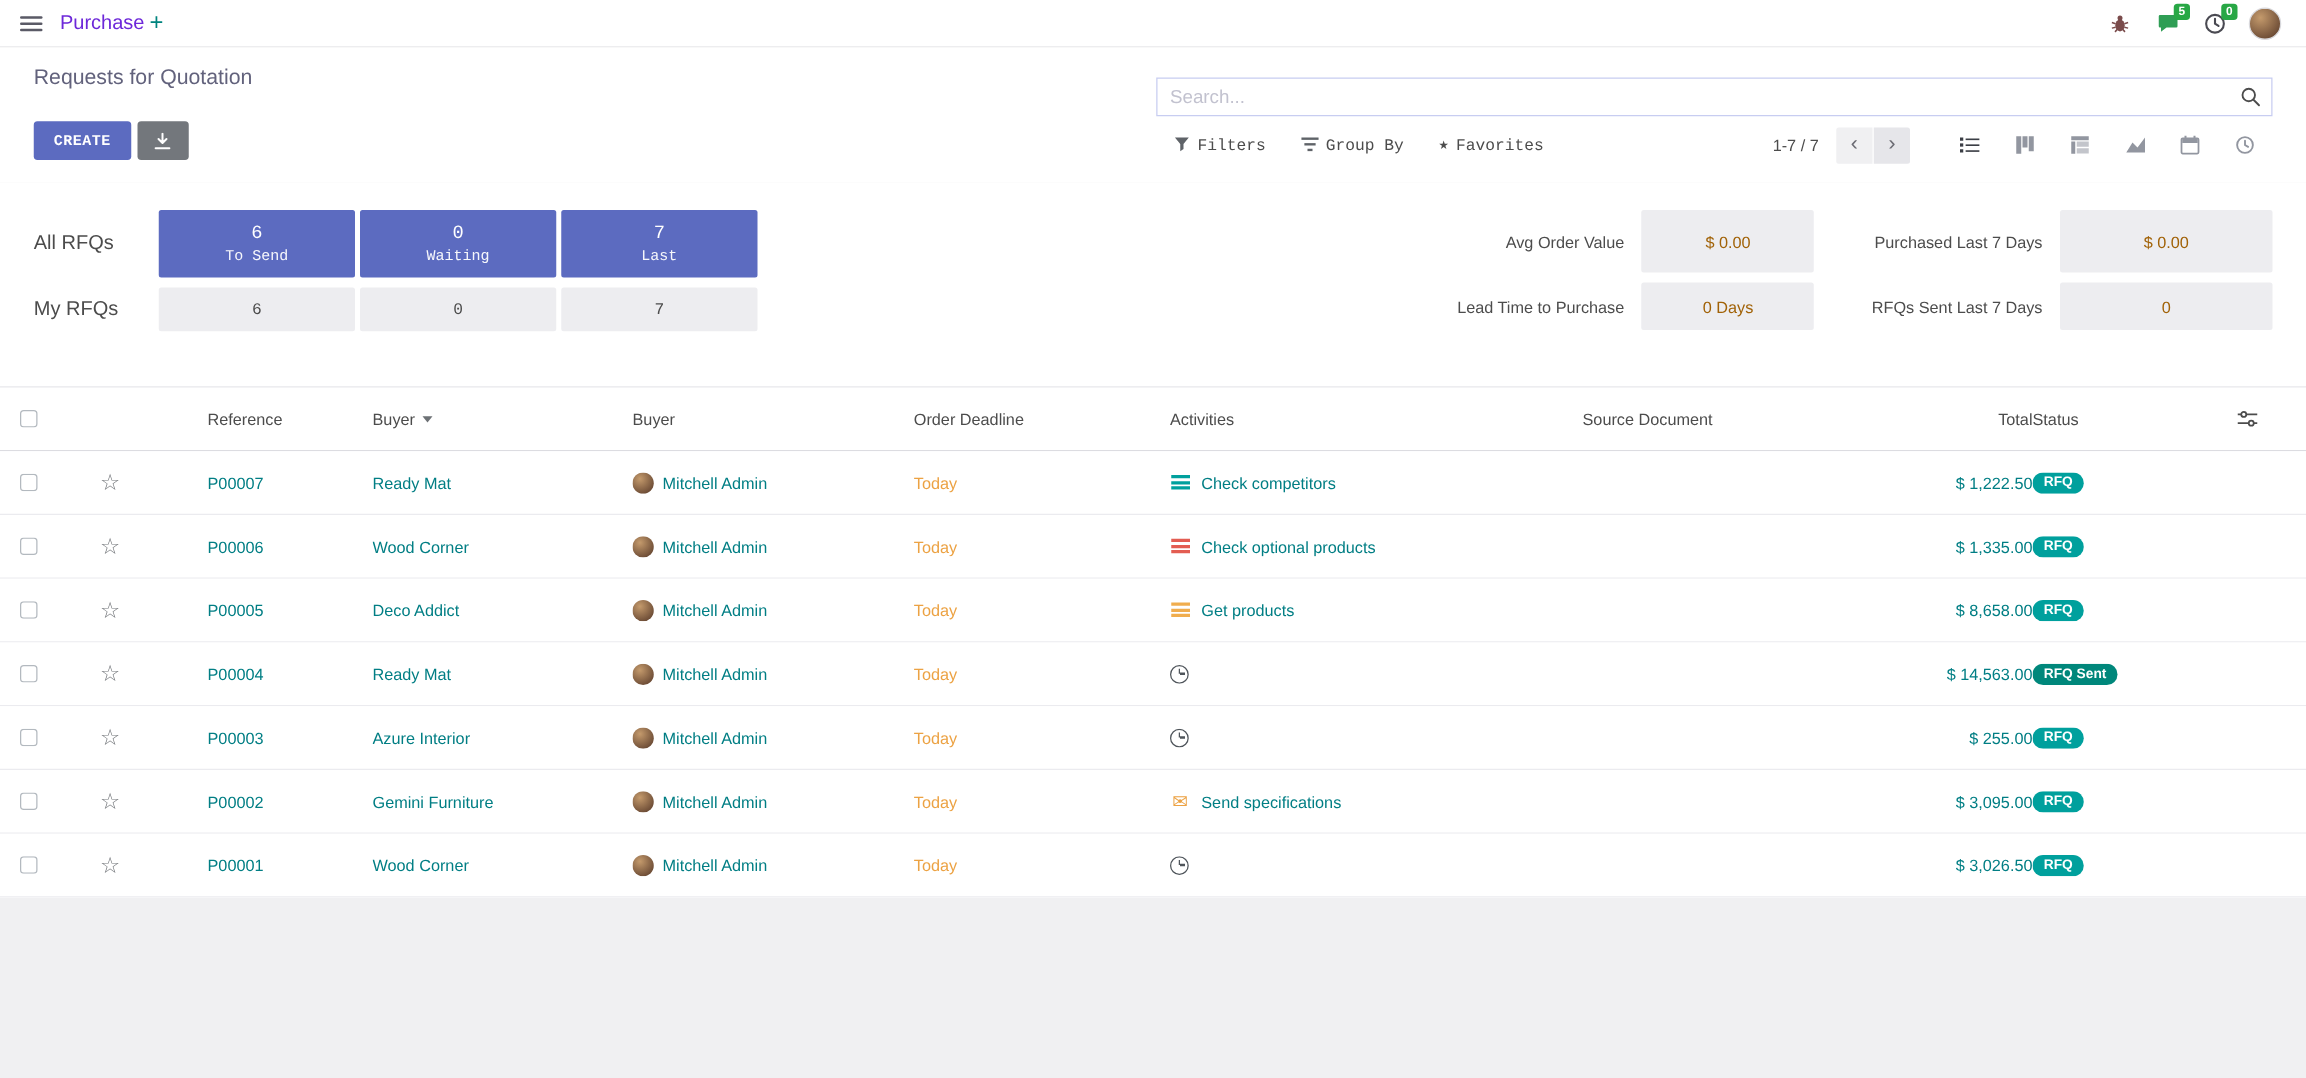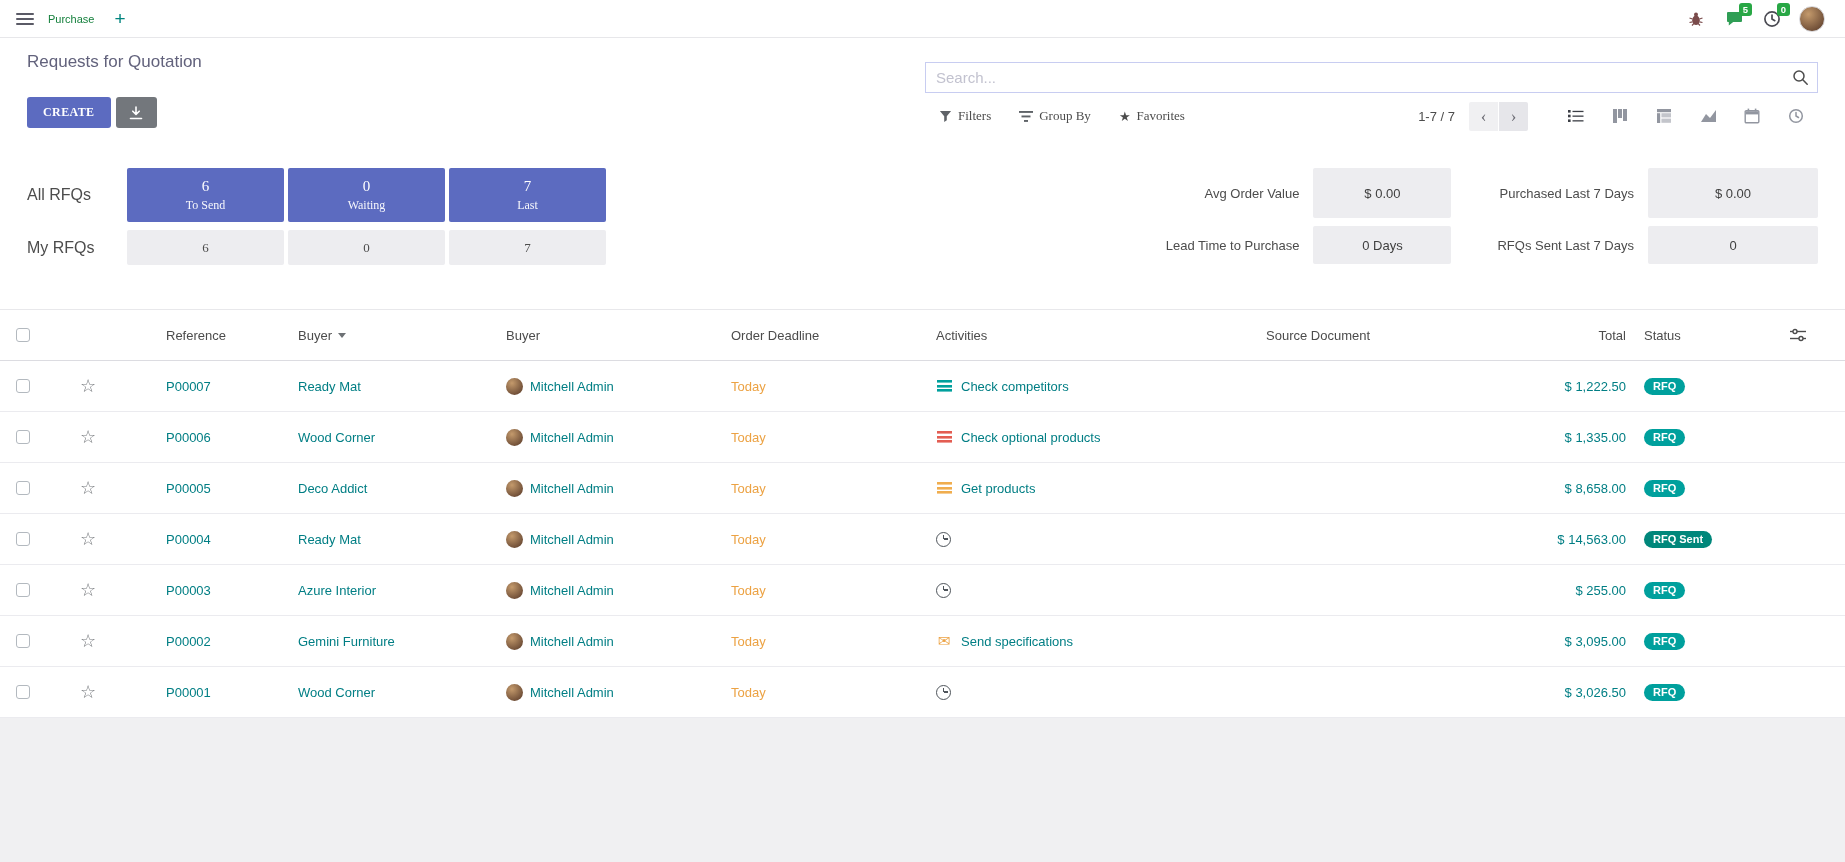--- a/index.html
+++ b/index.html
@@ -1,44 +1,44 @@
 <!DOCTYPE html>
 <html style="--primary: #5c6bc0; --link: #017e84; --today: #eca243; --badge-rfq: #00a09d; --badge-rfq-sent: #00877b; --green: #28a745; --act-teal: #00a09d; --act-red: #e35d52; --act-yellow: #f0ad4e; --act-orange: #eca243;"><head>
 <meta charset="utf-8">
 <style>
   *{box-sizing:border-box;margin:0;padding:0}
   html,body{width:1845px;height:862px}
   body{font-family:"Liberation Sans","DejaVu Sans",sans-serif;font-size:13px;color:#4c4c4c;background:#f0f0f2;overflow:hidden}
-  button{font-family:Liberation Serif, serif;background:none;border:none;cursor:pointer;color:inherit;font-size:inherit}
+  button{font-family:Liberation Mono, monospace;background:none;border:none;cursor:pointer;color:inherit;font-size:inherit}
 
   
   .navbar{height:38px;background:#fff;display:flex;align-items:center;padding:0 20px 0 16px;border-bottom:1px solid #e7e7ea}
   .hamburger{width:18px;display:flex;flex-direction:column;gap:3px;margin-right:14px}
   .hamburger i{display:block;height:2px;background:#5a5a66;border-radius:1px}
-  .nav-title{font-size:11px;color:#15803d;font-weight:400;margin-right:20px}
+  .nav-title{font-size:16px;color:#6d28d9;font-weight:400;margin-right:4px}
   .nav-plus{font-size:19px;color:#00847e;line-height:1}
   .nav-right{margin-left:auto;display:flex;align-items:center;gap:16px}
   .nav-ic{position:relative;display:flex;align-items:center;justify-content:center;width:22px;height:22px}
   .nav-badge{position:absolute;top:-5px;right:-7px;background:var(--green,#28a745);color:#fff;font-size:9.5px;font-weight:700;line-height:1;padding:2px 4px;border-radius:3px}
   .navbar-avatar{width:26px;height:26px;border-radius:50%;background:radial-gradient(circle at 35% 30%,#c49a6c,#6f4e37 75%);border:1px solid #d8d8dc}
 
   
   .control-panel{background:#fff;display:flex;align-items:flex-start;padding:13px 27px 15px 27px}
   .cp-left{flex:1}
   .cp-title{font-size:17px;font-weight:400;color:#62627c;line-height:22px}
   .cp-buttons{margin-top:24px;display:flex;gap:5px}
   .btn-create{background:var(--primary,#5c6bc0);color:#fff;font-size:12px;font-weight:700;letter-spacing:.4px;padding:0 16px;height:31px;border-radius:3px}
   .btn-export{background:#73777c;width:41px;height:31px;border-radius:3px;display:flex;align-items:center;justify-content:center}
   .cp-right{width:893px;padding-top:11px}
   .search-box{position:relative}
   .search-input{width:100%;height:31px;border:1px solid #c8cdf1;padding:0 34px 0 10px;font-size:15px;color:#4c4c4c;outline:none;background:#fff}
   .search-input::placeholder{color:#c2c2cf}
   .search-icon{position:absolute;right:9px;top:7px;display:flex}
   .cp-options{display:flex;align-items:center;margin-top:8px;padding-left:14px;height:30px}
-  .opt-btn{display:flex;align-items:center;gap:6px;color:#4c4c4c;font-size:13px;margin-right:28px}
+  .opt-btn{display:flex;gap:6px;color:#4c4c4c;font-size:13px;margin-right:28px}
   .opt-ic{display:flex;color:#5f6368}
   .fav-star{font-size:13px;color:#4c4c4c;line-height:1}
   .pager{margin-left:auto;display:flex;align-items:center}
   .pager-value{margin-right:14px}
   .pager-btn{width:29px;height:29px;background:#f0f0f2;color:#6c6c74;font-size:17px;line-height:1;border-radius:2px 0 0 2px}
   .pager-btn.next{background:#e6e6ea;margin-left:1px;border-radius:0 2px 2px 0}
   .view-switcher{display:flex;align-items:center;margin-left:26px}
   .vs-btn{width:44px;height:30px;display:flex;align-items:center;justify-content:center;color:#9296a0}
   .vs-btn.active{color:#3b3e45}
 
@@ -46,40 +46,40 @@
   main{background:#fff}
   .dashboard{display:flex;align-items:flex-start;padding:22px 27px 0 27px;margin-bottom:44px}
   .stats-grid{display:grid;grid-template-columns:96px 157px 157px 157px;grid-template-rows:54px 35px;gap:8px 4px;align-items:center}
   .stats-label{font-size:16px;color:#4c4c4c}
   .stat-box{background:var(--primary,#5c6bc0);color:#fff;border-radius:2px;height:100%;width:100%;display:flex;flex-direction:column;align-items:center;justify-content:center;gap:3px}
   .stat-num{font-size:15px}
   .stat-label{font-size:12px;opacity:.95}
   .stat-box-my{background:#ededf0;height:100%;width:100%;display:flex;align-items:center;justify-content:center;font-size:13px;color:#4c4c4c;border-radius:2px}
   .kpis{margin-left:auto;display:grid;grid-template-columns:auto 138px auto 170px;grid-template-rows:50px 38px;gap:8px 0;align-items:center}
   .kpi-label{text-align:right;padding:0 14px 0 46px;color:#4c4c4c}
-  .kpi-value{background:#ededf0;height:100%;display:flex;align-items:center;justify-content:center;color:#404040;border-radius:2px}
+  .kpi-value{background:#ededf0;height:100%;display:flex;align-items:center;justify-content:center;color:#a16207;border-radius:2px}
 
   
   .list-view{background:#fff}
   .thead,.tr,.tfoot{display:flex;align-items:center;padding:0 16px}
   .thead{height:52px;border-top:1px solid #e8e8eb;border-bottom:1px solid #dcdce1;color:#4c4c4c}
   .tr{height:51px;border-bottom:1px solid #ebebef;background:#fff}
   .tfoot{height:48px;background:#fafafb;border-bottom:1px solid #e4e4e8}
   .td{flex:none;display:flex;align-items:center;overflow:hidden;white-space:nowrap}
   .col-check{width:44px}
   .col-star{width:56px;justify-content:center}
   .col-ref{width:182px;padding-left:50px}
   .col-vendor{width:208px}
   .col-buyer{width:225px;gap:7px}
   .col-deadline{width:205px}
   .col-activity{width:330px;gap:9px}
   .col-source{width:230px}
   .col-total{width:130px;justify-content:flex-end}
   .tr .col-total{color:var(--link,#017e84)}
-  .col-status{width:140px;padding-left:18px}
+  .col-status{width:140px;}
   .col-gear{width:63px;justify-content:center}
   .link{color:var(--link,#017e84)}
   .today{color:var(--today,#eca243)}
   .cb{width:14px;height:14px;border:1px solid #b3b9bf;border-radius:3px;background:#fff;display:inline-block}
   .star{font-size:18px;color:#76797d;line-height:1}
   .avatar-sm{width:17px;height:17px;border-radius:50%;background:radial-gradient(circle at 35% 30%,#c49a6c,#6f4e37 75%);flex:none}
   .badge{background:var(--badge-rfq,#00a09d);color:#fff;font-size:11px;font-weight:700;padding:3px 9px;border-radius:11px;line-height:1}
   .badge[data-variant="sent"]{background:var(--badge-rfq-sent,#00877b)}
   .sort-caret{margin-left:6px;width:0;height:0;border-left:4px solid transparent;border-right:4px solid transparent;border-top:5px solid #6d7175}
   .tfoot .col-total{color:#3c3f44;font-weight:700}

